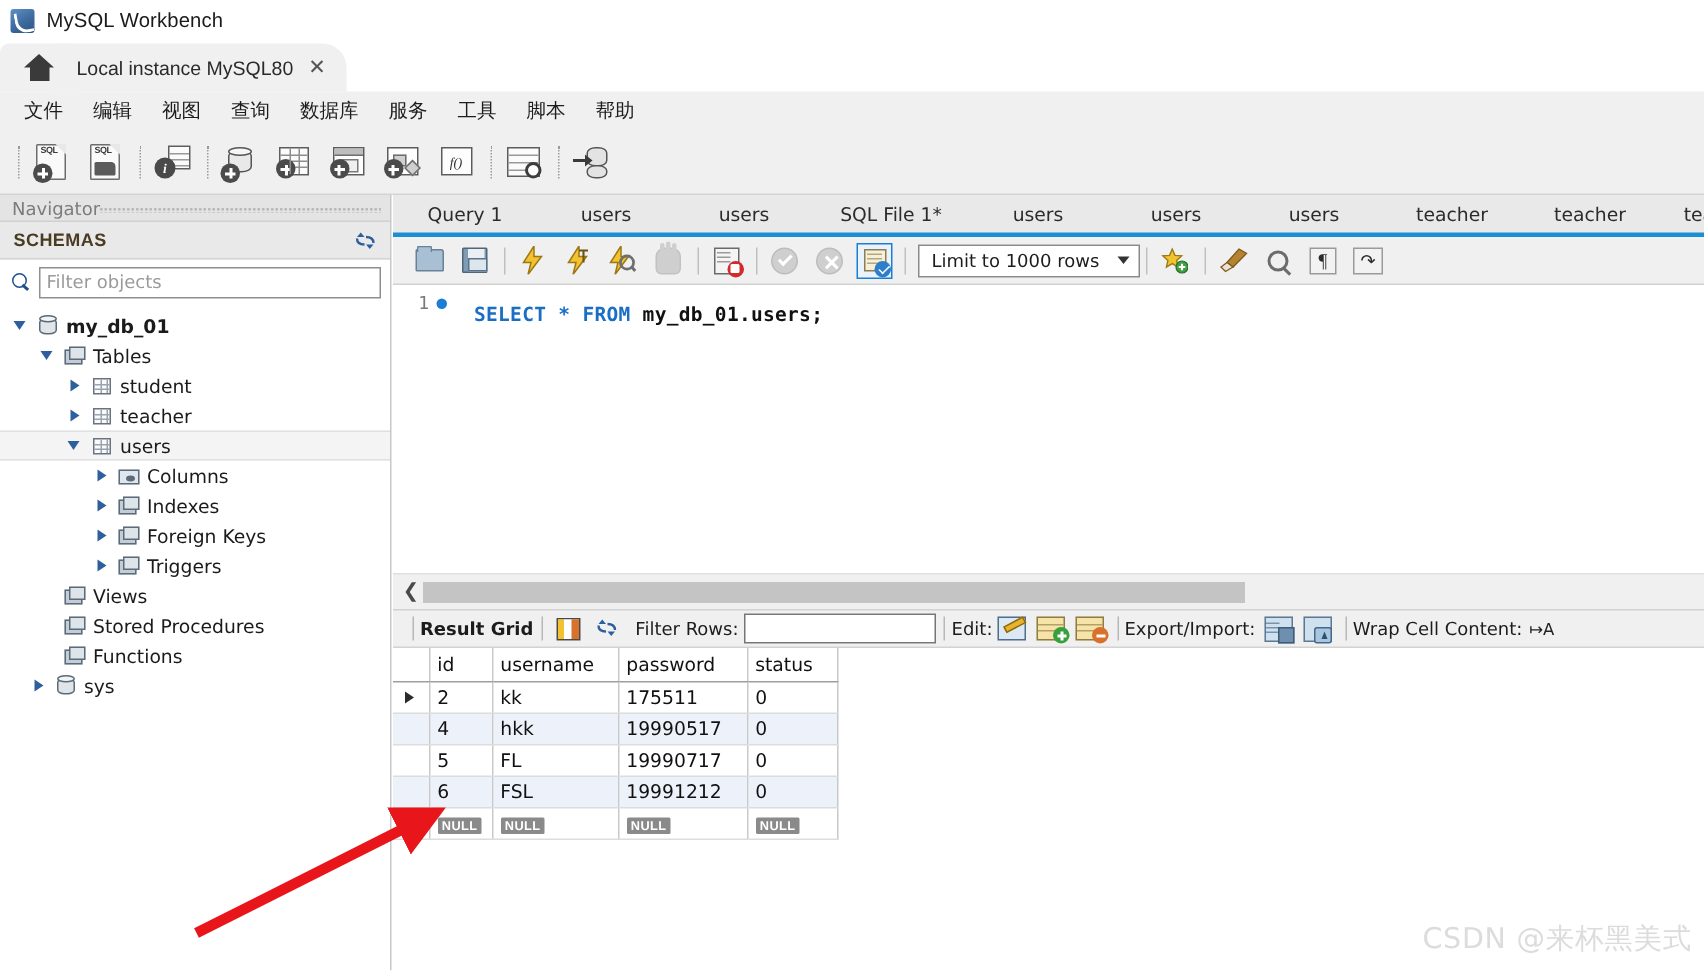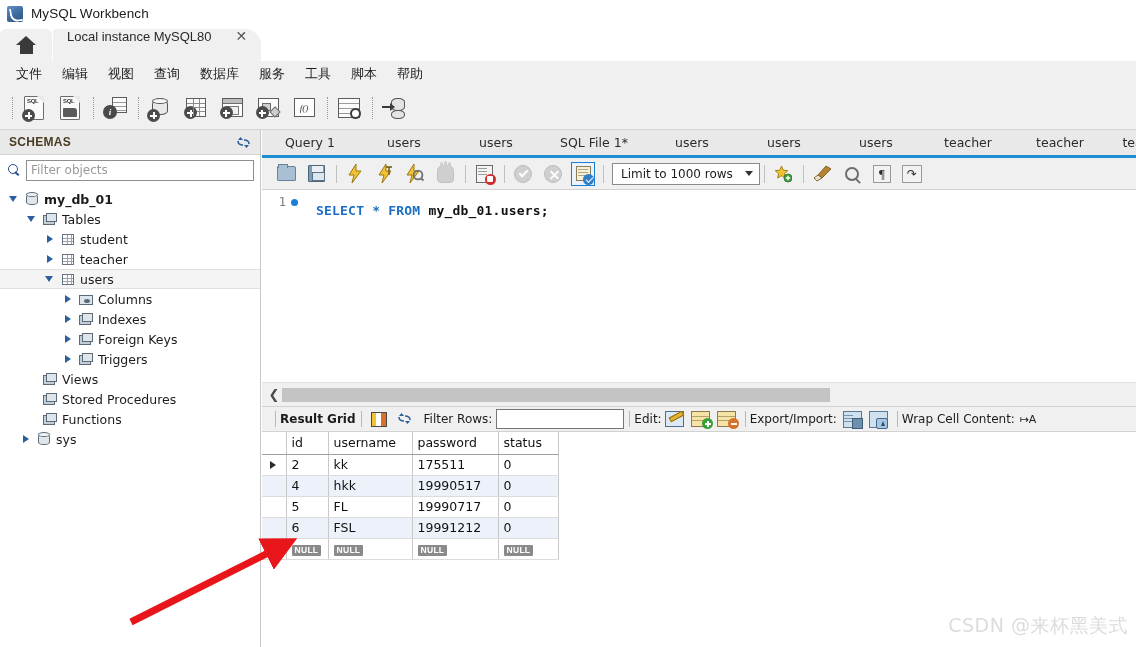--- a/index.html
+++ b/index.html
@@ -52,24 +52,24 @@
   .home-icon::before {
     content: ""; position: absolute; left: 0; top: 0;
     border-left: 10px solid transparent; border-right: 10px solid transparent;
     border-bottom: 9px solid #3a3a3a;
   }
   .home-icon::after {
     content: ""; position: absolute; left: 3.5px; top: 8px;
     width: 13px; height: 10px; background: #3a3a3a;
   }
   .inst-tab {
-    position: absolute; left: 53px; top: 2px; height: 32px;
+    position: absolute; left: 37px; top: 2px; height: 32px;
     padding: 0 14px 0 14px;
     background: #f0f0f0;
-    display: flex; gap: 24px;
+    display: flex; align-items: center; gap: 10px;
     border-radius: 3px 16px 0 0;
   }
   .inst-tab .label { font-size: 13px; color: #2a2a2a; }
   .tab-close {
     font-size: 14px; color: #555; line-height: 1; cursor: pointer;
     font-family: "DejaVu Sans", sans-serif;
   }
 
   
   .menubar {
@@ -710,20 +710,24 @@
     <div class="tb-btn">
       <div class="ic-migrate">
           <span class="c1"></span>
           <span class="c2"></span>
           <span class="arr"></span>
         </div>
     </div>
   </div>
 
   <div class="sidebar">
+    <div class="nav-header">
+      <span>Navigator</span>
+      <span class="dots"></span>
+    </div>
     <div class="schemas-bar">
       <span class="schemas-title">SCHEMAS</span>
       <span class="refresh-icon">
         <svg width="15" height="13" viewBox="0 0 15 13">
           <path d="M2 4 L7 4 L4.5 1 Z" fill="#2d5f9e"></path>
           <path d="M13 9 L8 9 L10.5 12 Z" fill="#2d5f9e"></path>
           <path d="M2 5 Q2 9 7 9" stroke="#2d5f9e" stroke-width="1.6" fill="none"></path>
           <path d="M13 8 Q13 4 8 4" stroke="#2d5f9e" stroke-width="1.6" fill="none"></path>
         </svg>
       </span>

